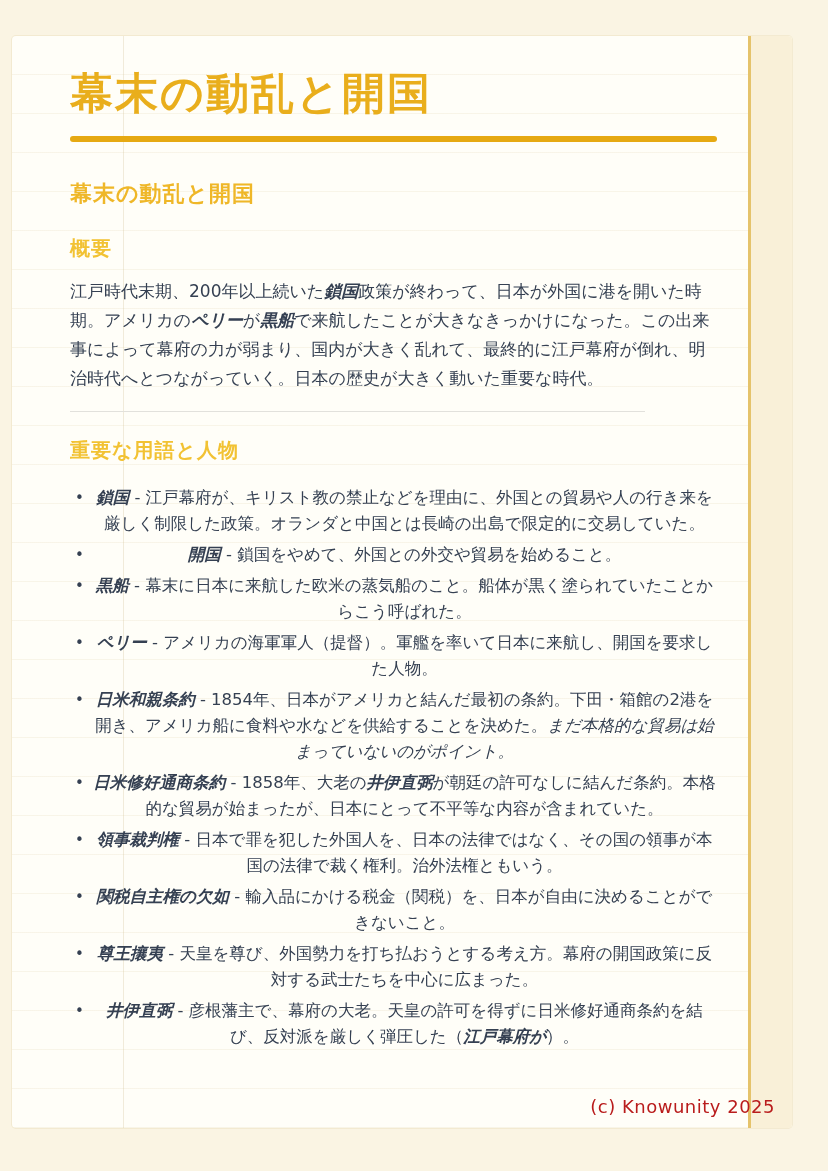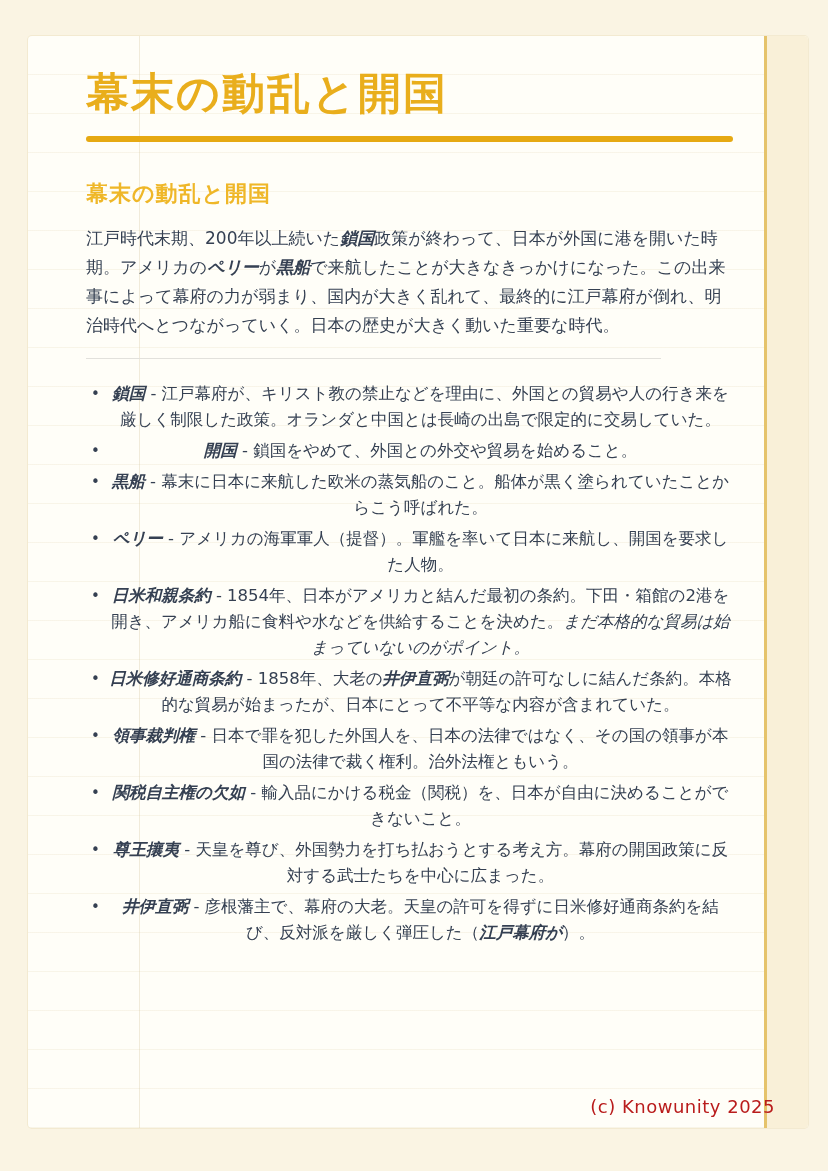--- a/index.html
+++ b/index.html
@@ -20,21 +20,20 @@
     top: 36px;
     width: 780px;
     height: 1092px;
     background-color: #FFFEF8;
     background-image: repeating-linear-gradient(
       to bottom,
       transparent 0px, transparent 38px,
       rgba(214,196,150,0.16) 38px, rgba(214,196,150,0.16) 39px);
     border-radius: 4px;
     box-shadow: 0 0 0 1px rgba(230,215,175,0.35);
-    margin-left: 16px;
   }
 
   .left-rule {
     position: absolute;
     left: 111px;
     top: 0;
     bottom: 0;
     width: 1px;
     background: rgba(205,185,140,0.28);
   }
@@ -164,25 +163,27 @@
     <div class="margin-line"></div>
 
     <div class="content">
 
       <h1 class="doc-title">幕末の動乱と開国</h1>
 
       <div class="title-underline"></div>
 
       <h2 class="article-heading">幕末の動乱と開国</h2>
 
+      <h3 class="section-heading heading-overview">概要</h3>
 
       <p class="overview-paragraph rich"><span>江戸時代末期、200年以上続いた</span><span class="seg-b">鎖国</span><span>政策が終わって、日本が外国に港を開いた時期。アメリカの</span><span class="seg-b">ペリー</span><span>が</span><span class="seg-b">黒船</span><span>で来航したことが大きなきっかけになった。この出来事によって幕府の力が弱まり、国内が大きく乱れて、最終的に江戸幕府が倒れ、明治時代へとつながっていく。日本の歴史が大きく動いた重要な時代。</span></p>
 
       <div class="section-divider"></div>
 
+      <h3 class="section-heading heading-terms">重要な用語と人物</h3>
 
       <ul class="terms-list">
         <li class="term-item">
           <span class="bullet-marker">•</span>
           <span class="term-text rich"><span class="seg-b">鎖国</span><span> - 江戸幕府が、キリスト教の禁止などを理由に、外国との貿易や人の行き来を厳しく制限した政策。オランダと中国とは長崎の出島で限定的に交易していた。</span></span>
         </li>
         <li class="term-item">
           <span class="bullet-marker">•</span>
           <span class="term-text rich"><span class="seg-b">開国</span><span> - 鎖国をやめて、外国との外交や貿易を始めること。</span></span>
         </li>

